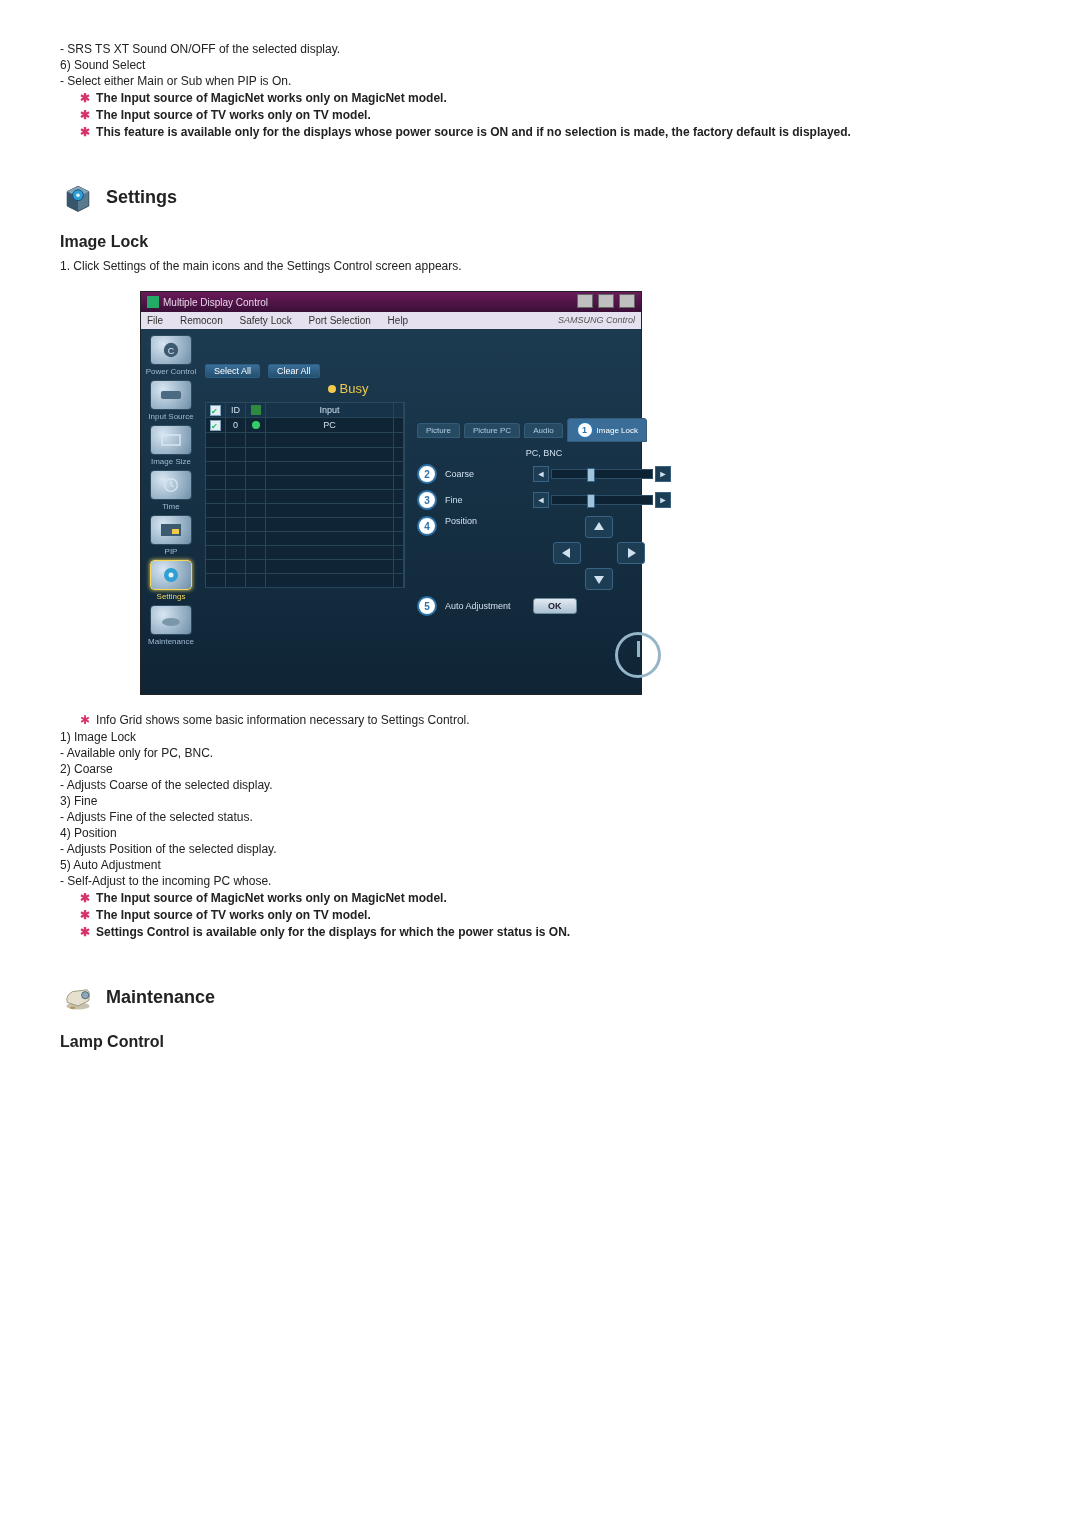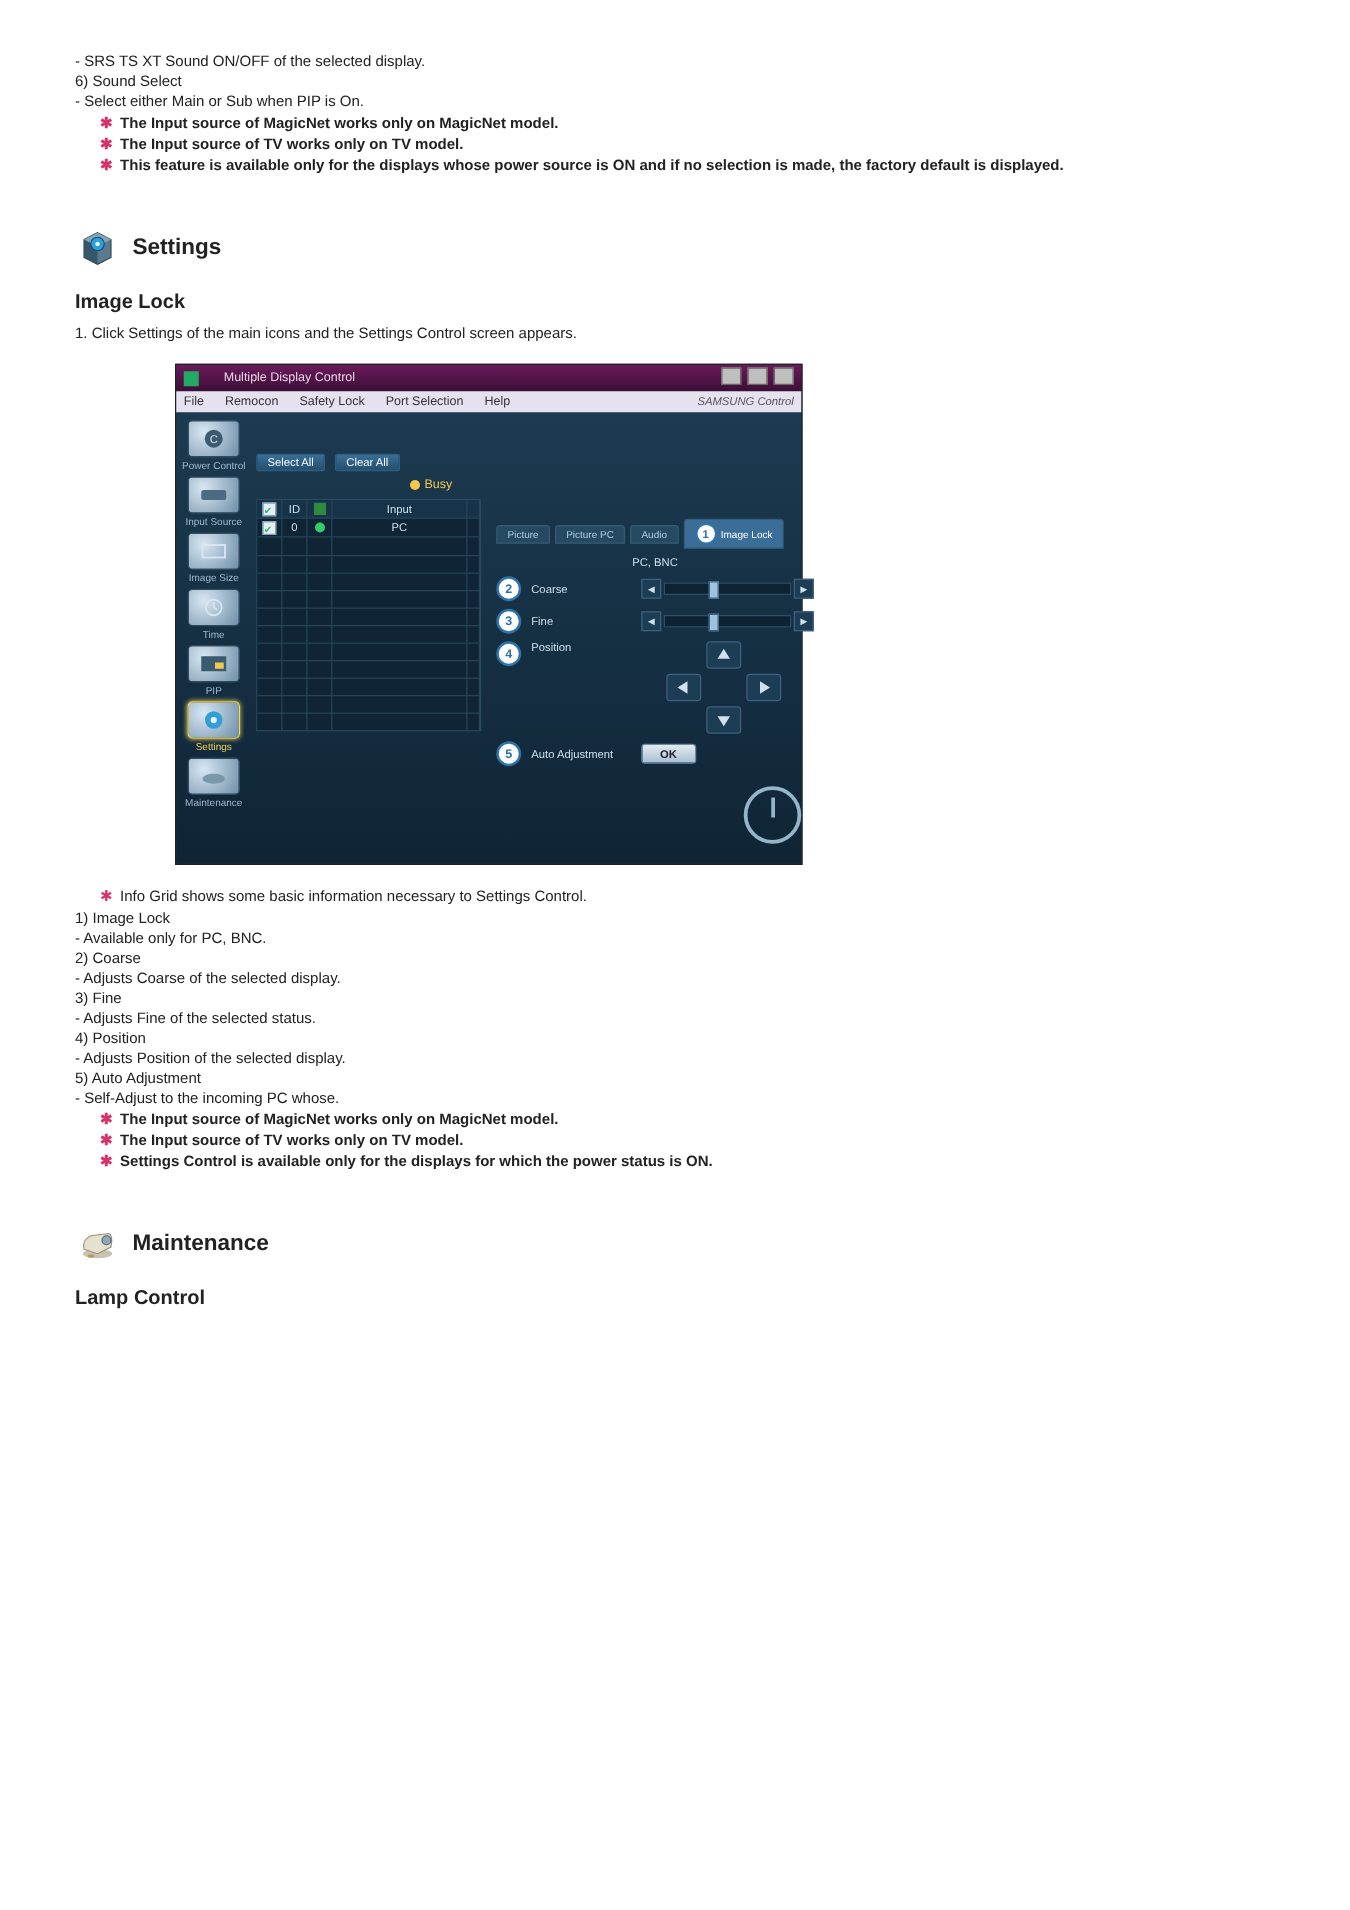--- a/index.html
+++ b/index.html
@@ -56,21 +56,21 @@
   }
   .mdc-titlebar {
     background: linear-gradient(to bottom, #6a1a5a, #3b0f37);
     color: #e8d6e8;
     display: flex;
     align-items: center;
     justify-content: space-between;
     padding: 2px 6px;
     font-size: 10px;
   }
-  .mdc-titlebar .left { display:flex; align-items:center; gap:20px; }
+  .mdc-titlebar .left { display:flex; align-items:center; gap:4px; }
   .mdc-titlebar .ticon {
     width:12px;height:12px;background:#2a6; display:inline-block;
   }
   .mdc-titlebar .winbtns span{
     display:inline-block;width:14px;height:12px;background:#bfbfbf;margin-left:2px;border:1px solid #666;
   }
   .mdc-menubar {
     background: #e6e1ee;
     color: #333;
     padding: 3px 6px;
@@ -100,21 +100,21 @@
     display:flex;align-items:center;justify-content:center;
   }
   .side-item.sel .si-icon{ border:1px solid #f5d85a; box-shadow:0 0 4px #f5d85a; }
   .side-item.sel { color:#f5d85a; }
   .mdc-main { flex:1; padding:16px 8px 10px 4px; }
   .topbtns { display:flex; align-items:center; gap:8px; margin-bottom:6px;}
   .btn-small{
     background:linear-gradient(#3a6e98,#23506f);color:#fff;border:1px solid #2c5f83;
     padding:1px 8px;border-radius:2px;font-size:9px;
   }
-  .busy { display:flex;align-items:center;gap:4px;color:#f2c94c;font-size:10px;margin-top:36px;}
+  .busy { display:flex;align-items:center;gap:4px;color:#f2c94c;font-size:13px;margin-top:36px;}
   .busy .dot{width:8px;height:8px;border-radius:50%;background:#f2c94c;display:inline-block;}
   .grid {
     border:1px solid #2a4a60;background:#10283a;margin-bottom:2px;
   }
   .grid-head, .grid-row {
     display:grid;grid-template-columns:20px 20px 20px 1fr 10px;
     font-size:9px;
   }
   .grid-head div,.grid-row div{
     border-right:1px solid #274458;border-bottom:1px solid #274458;
@@ -180,21 +180,21 @@
     width:40px;height:40px;border:3px solid #95b5c9;border-radius:50%;
     display:flex;align-items:center;justify-content:center;
     margin-left:auto;margin-top:10px;margin-right:10px;margin-bottom:6px;
   }
   .powerring::after{content:"";width:3px;height:16px;background:#95b5c9;position:relative;top:-6px;}
   .bottom-right{display:flex;justify-content:flex-end;}
   .panel-right{
     flex:1;margin-left:6px;
   }
   .twocol{display:flex;gap:6px;}
-  .leftcol{width:180px;}
+  .leftcol{width:200px;}
 </style>
 </head>
 <body>
 
 <div class="indent2 line">- SRS TS XT Sound ON/OFF of the selected display.</div>
 <div class="indent1 line">
   <span>6)</span>
   <span>Sound Select</span>
 </div>
 <div class="indent2 line">- Select either Main or Sub when PIP is On.</div>

